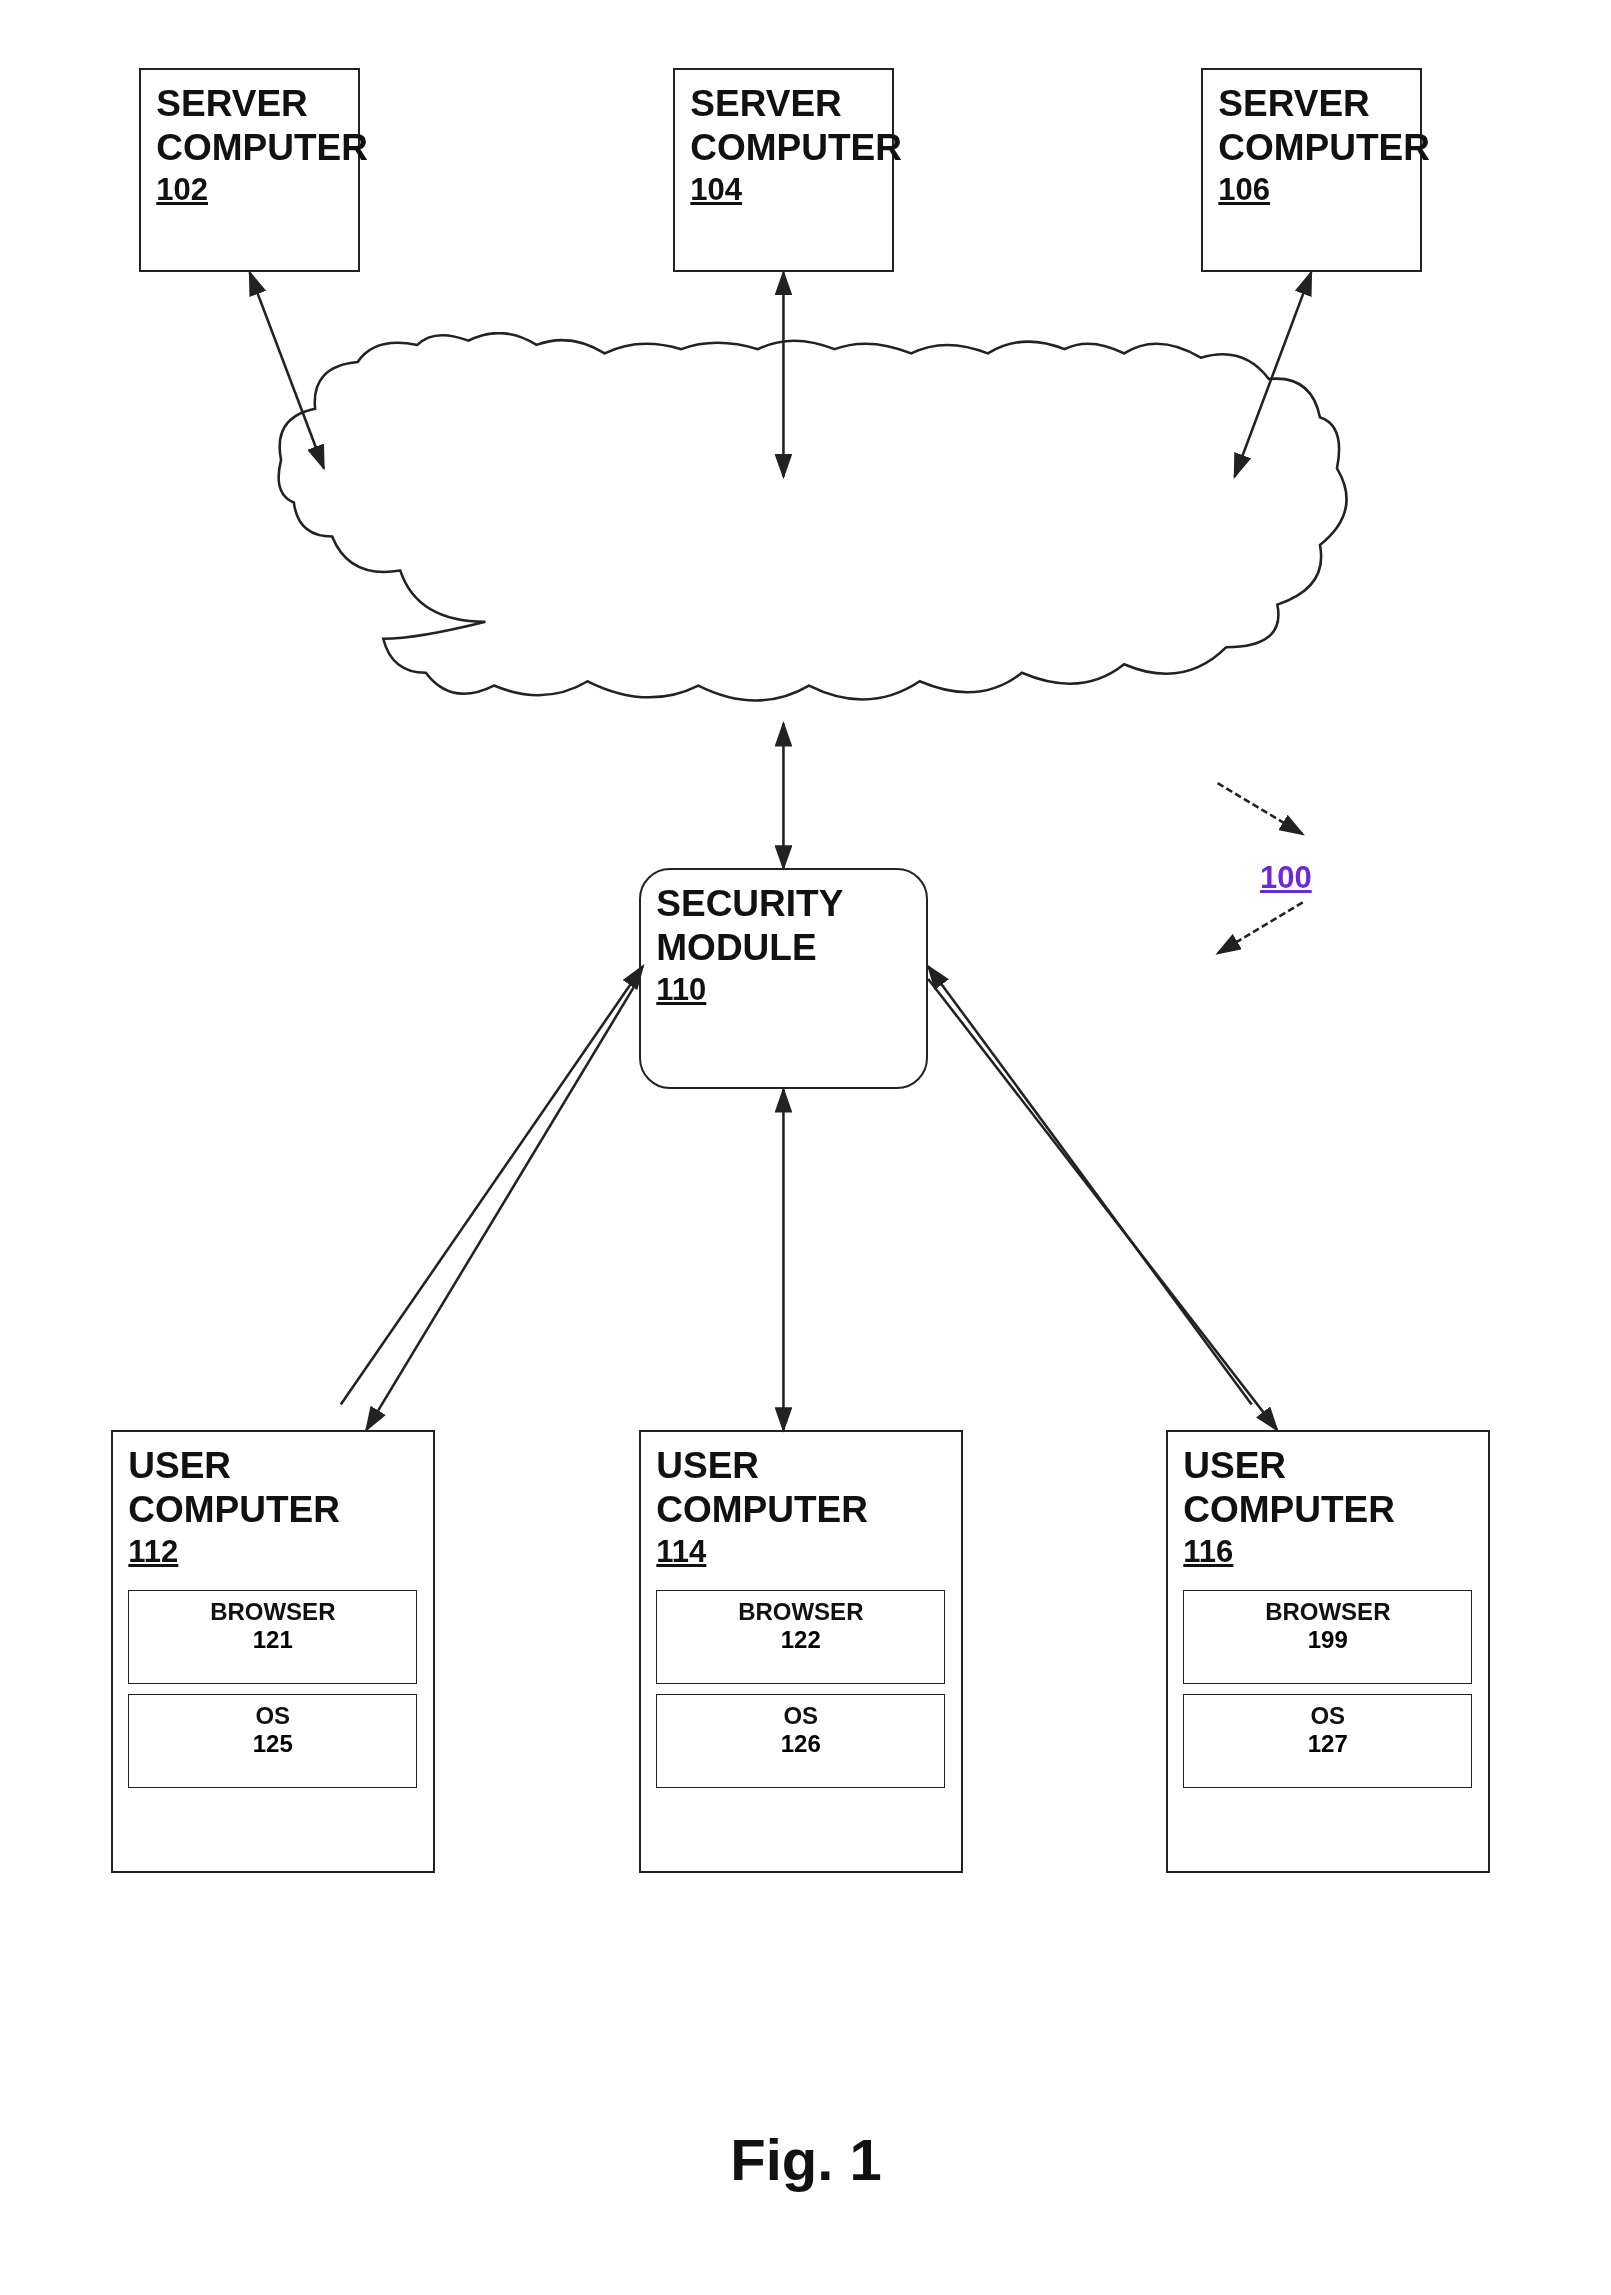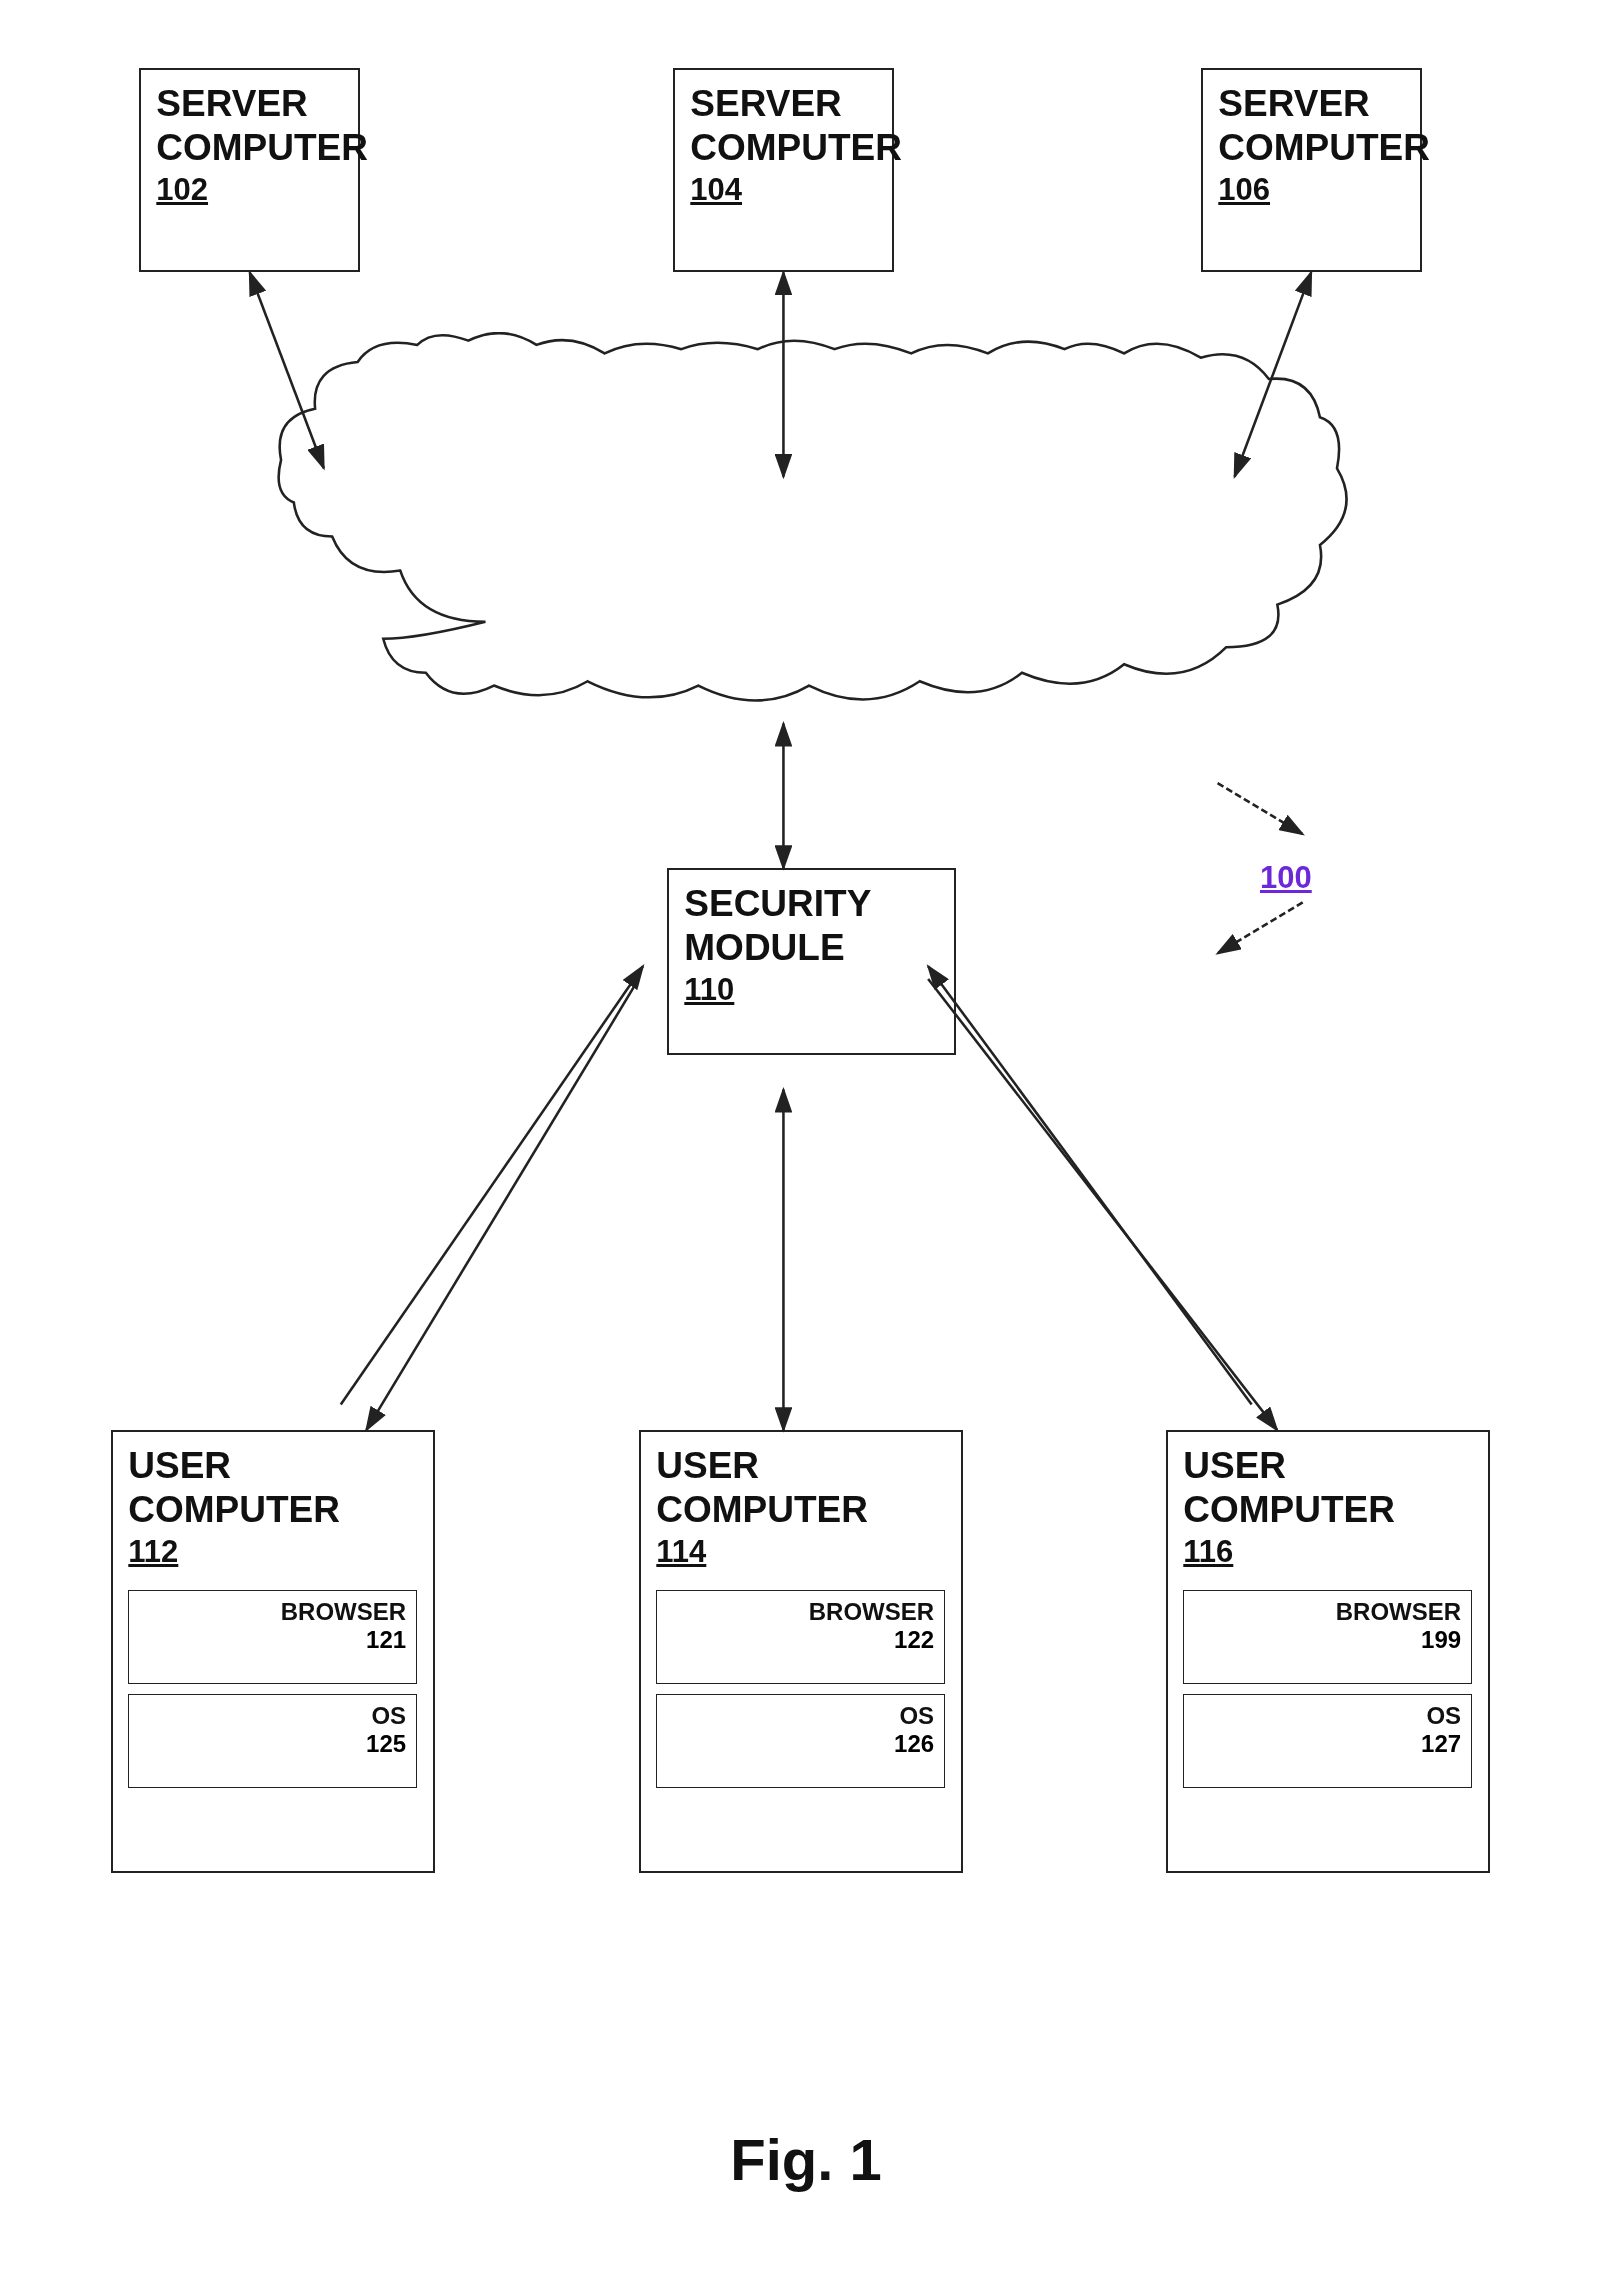--- a/index.html
+++ b/index.html
@@ -54,22 +54,22 @@
       left: 673px; top: 68px;
       width: 221px; height: 204px;
     }
     .server-106 {
       left: 1201px; top: 68px;
       width: 221px; height: 204px;
     }
 
     
     .security-110 {
-      left: 667px; top: 868px;
-      width: 289px; height: 187px;
+      left: 639px; top: 868px;
+      width: 289px; height: 221px; border-radius: 31px;
     }
 
     
     .user-112 {
       left: 111px; top: 1430px;
       width: 324px; height: 443px;
     }
     .user-114 {
       left: 639px; top: 1430px;
       width: 324px; height: 443px;
@@ -79,21 +79,21 @@
       width: 324px; height: 443px;
     }
 
     
     .sub-box {
       position: absolute;
       border: 1.7px solid #222;
       background: #fff;
       display: flex;
       flex-direction: column;
-      align-items: flex-end;
+      align-items: center;
       padding: 6.8px 10.2px;
     }
 
     .sub-title {
       font-size: 24px;
       font-weight: bold;
       color: #111;
     }
 
     .sub-number {

